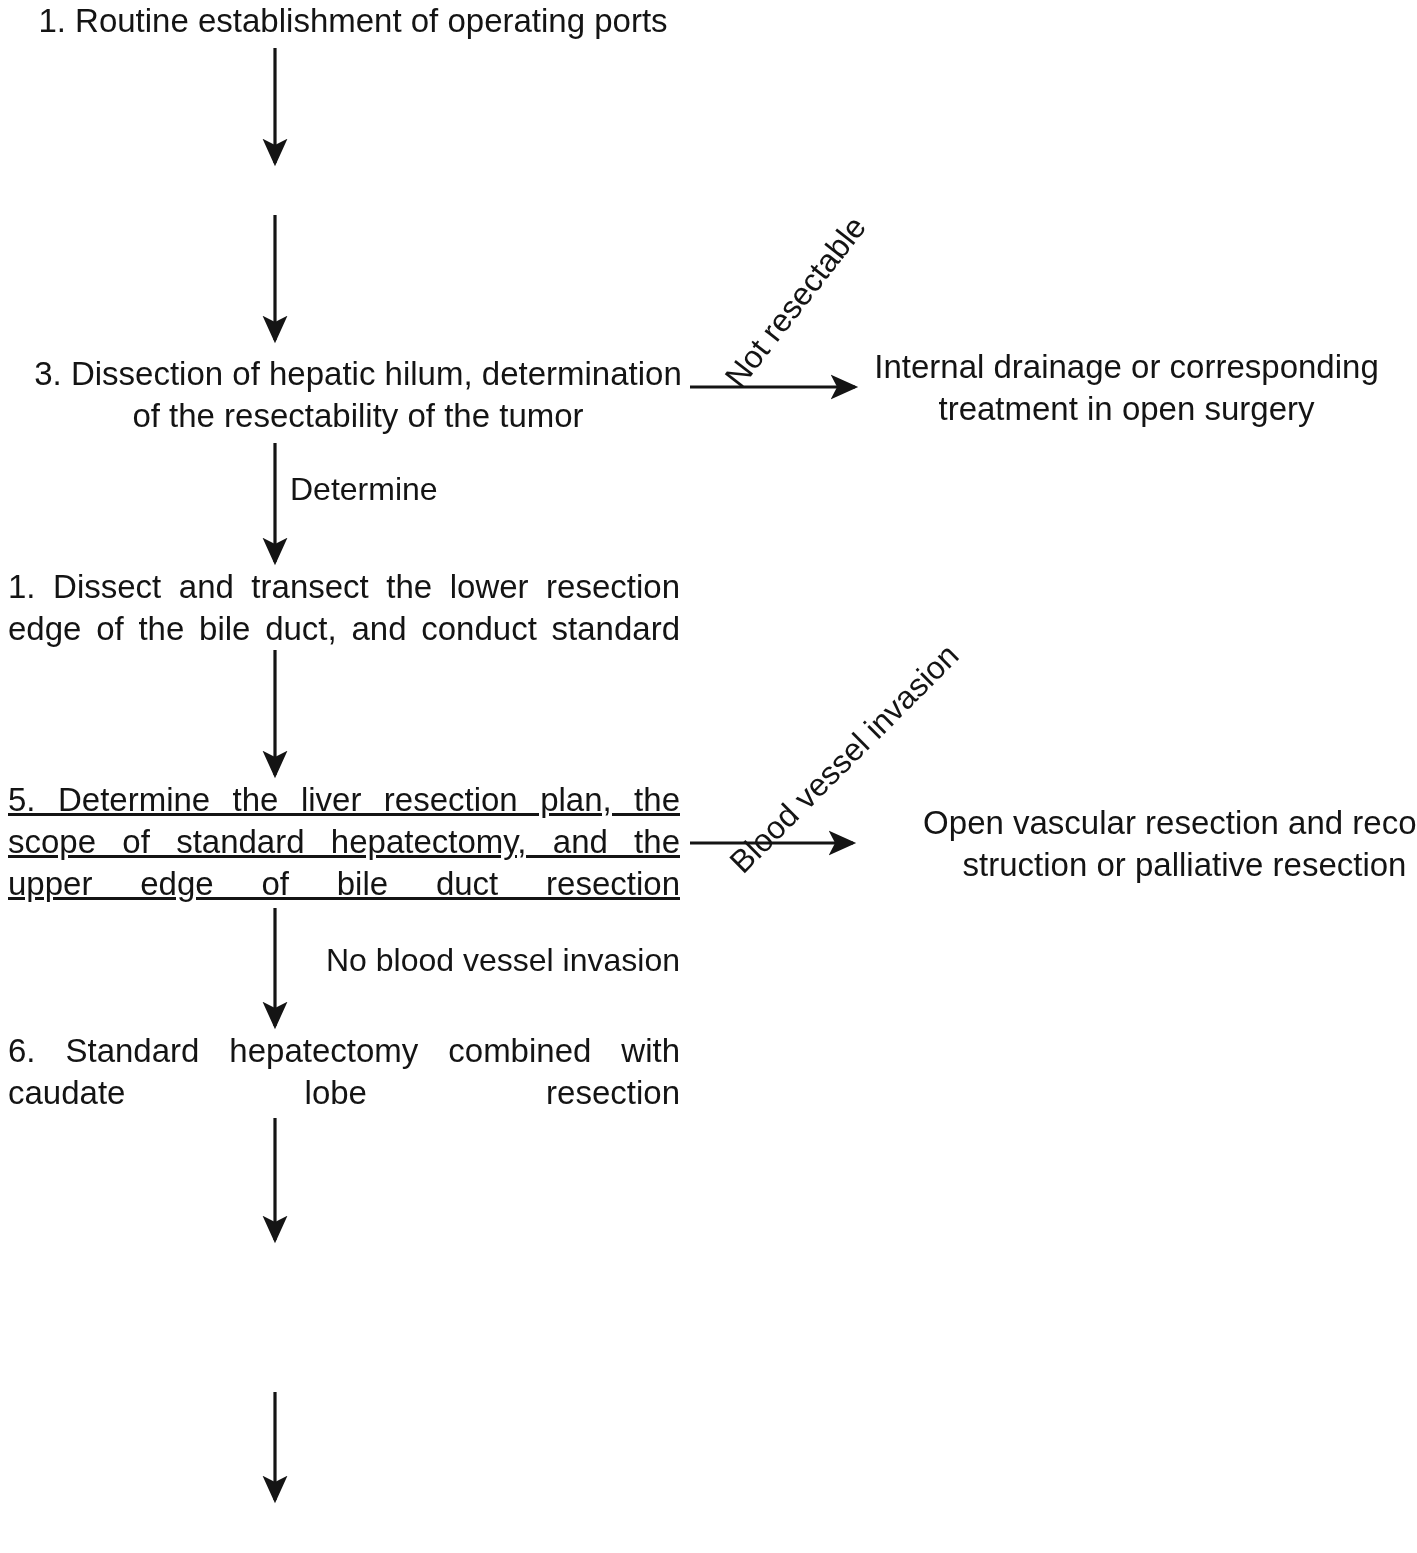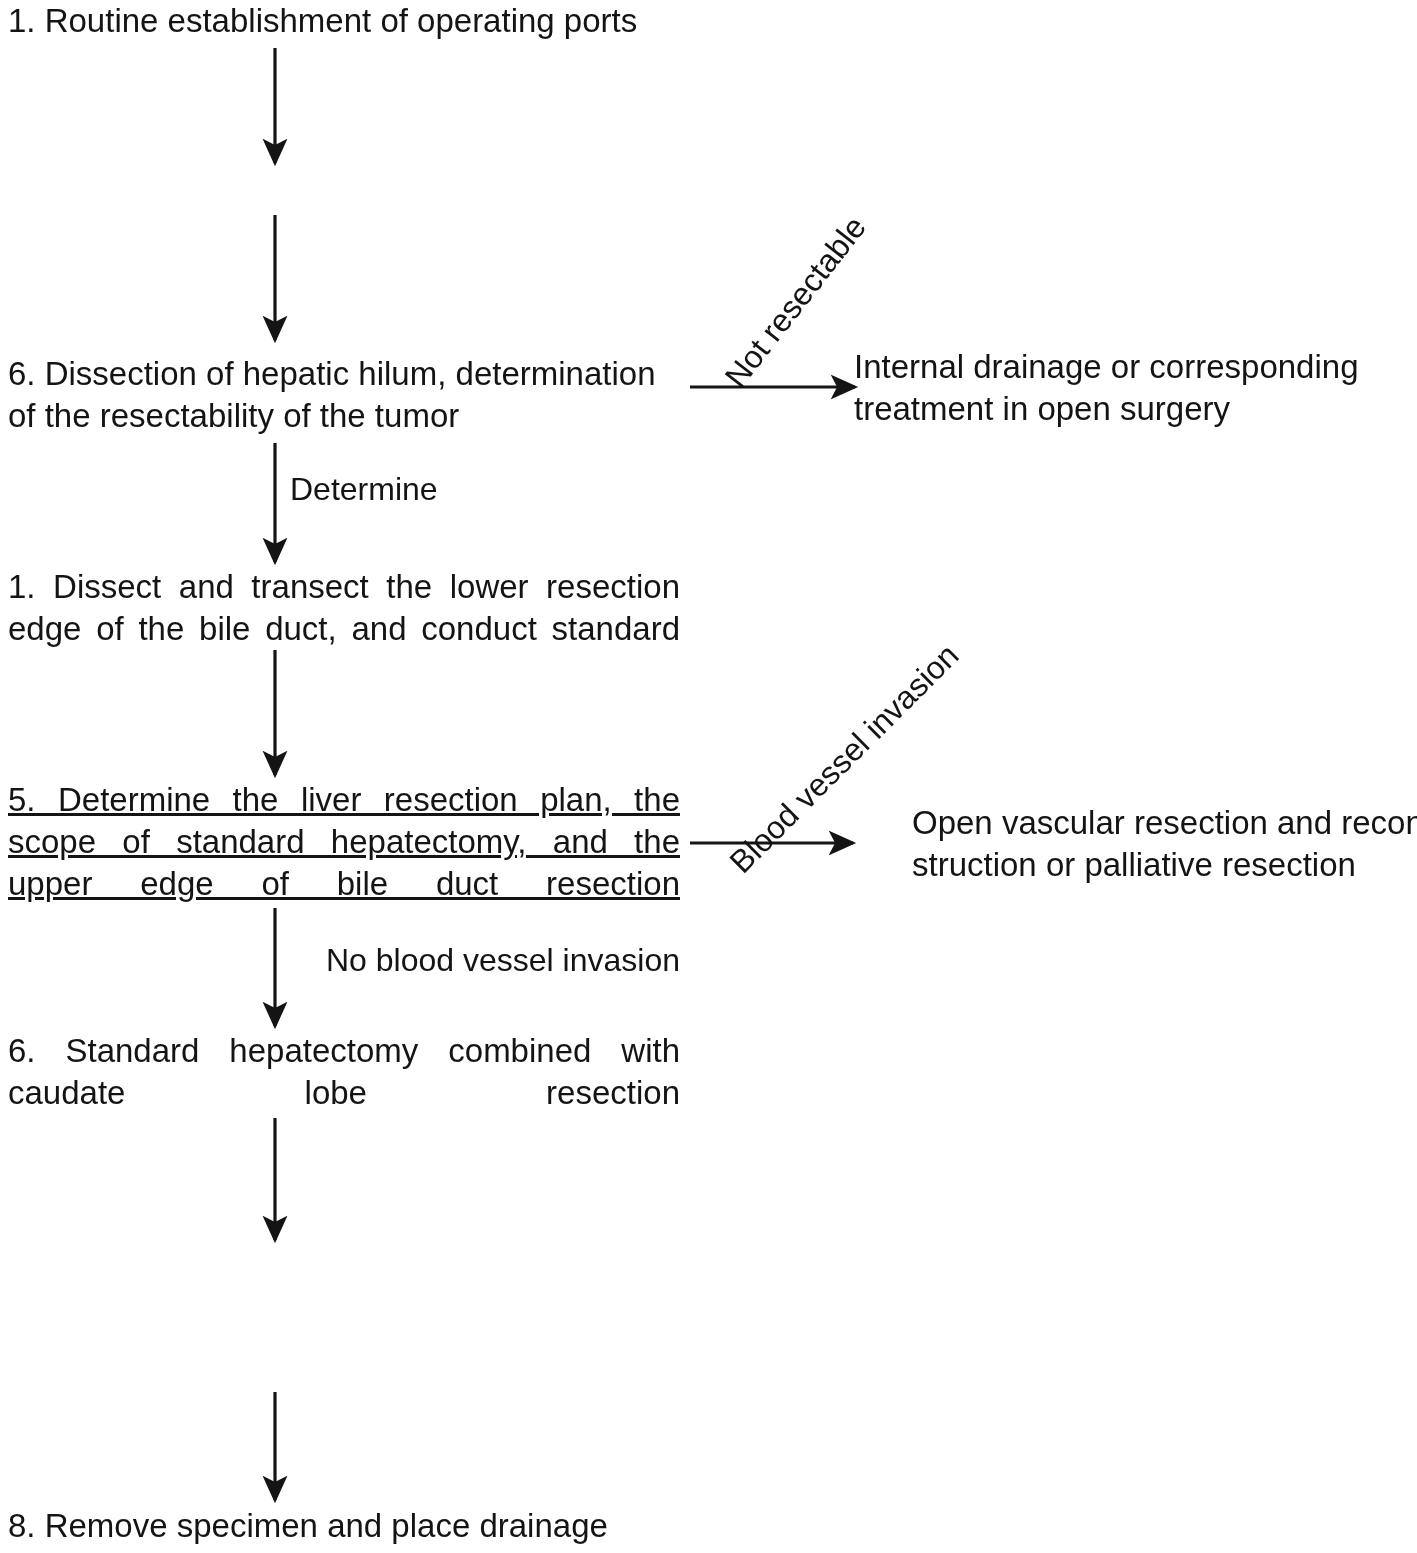--- a/index.html
+++ b/index.html
@@ -20,21 +20,21 @@
   .node {
     position: absolute;
     font-size: 33px;
     line-height: 42px;
     color: #141414;
     text-align: justify;
     text-justify: inter-word;
     white-space: pre-line;
   }
   .node.nojustify {
-    text-align: left;
+    text-align: center;
   }
   
   .node.justify::after {
     content: "";
     display: inline-block;
     width: 100%;
   }
   .edge-label {
     position: absolute;
     font-size: 32px;
@@ -81,31 +81,30 @@
     <line x1="275" y1="908" x2="275" y2="1026" stroke="#141414" stroke-width="3.2" marker-end="url(#ah)"></line>
 
     <line x1="275" y1="1118" x2="275" y2="1240" stroke="#141414" stroke-width="3.2" marker-end="url(#ah)"></line>
 
     <line x1="275" y1="1392" x2="275" y2="1500" stroke="#141414" stroke-width="3.2" marker-end="url(#ah)"></line>
   </svg>
 
   <div class="node nojustify" style="left:8px; top:0px; width:690px;">1. Routine establishment of operating ports</div>
 
 
-  <div class="node nojustify" style="left:8px; top:353px; width:700px;">6. Dissection of hepatic hilum, determination
+  <div class="node nojustify" style="left:8px; top:353px; width:700px;">3. Dissection of hepatic hilum, determination
 of the resectability of the tumor</div>
 
   <div class="node justify" style="left:8px; top:566px; width:672px;">1. Dissect and transect the lower resection edge of the bile duct, and conduct standard</div>
 
   <div class="node justify" style="left:8px; top:779px; width:672px;text-decoration:underline;">5. Determine the liver resection plan, the scope of standard hepatectomy, and the upper edge of bile duct resection</div>
 
   <div class="node justify" style="left:8px; top:1030px; width:672px;">6. Standard hepatectomy combined with caudate lobe resection</div>
 
 
-  <div class="node nojustify" style="left:8px; top:1505px; width:700px;">8. Remove specimen and place drainage</div>
 
   <div class="node nojustify" style="left:854px; top:346px; width:545px;">Internal drainage or corresponding
 treatment in open surgery</div>
 
   <div class="node nojustify" style="left:872px; top:802px; width:545px;margin-left:40px;">Open vascular resection and recon-
 struction or palliative resection</div>
 
   <div class="edge-label rot" style="left:746px; top:358px; transform: rotate(-52deg);">Not resectable</div>
 
   <div class="edge-label" style="left:290px; top:471px;">Determine</div>

